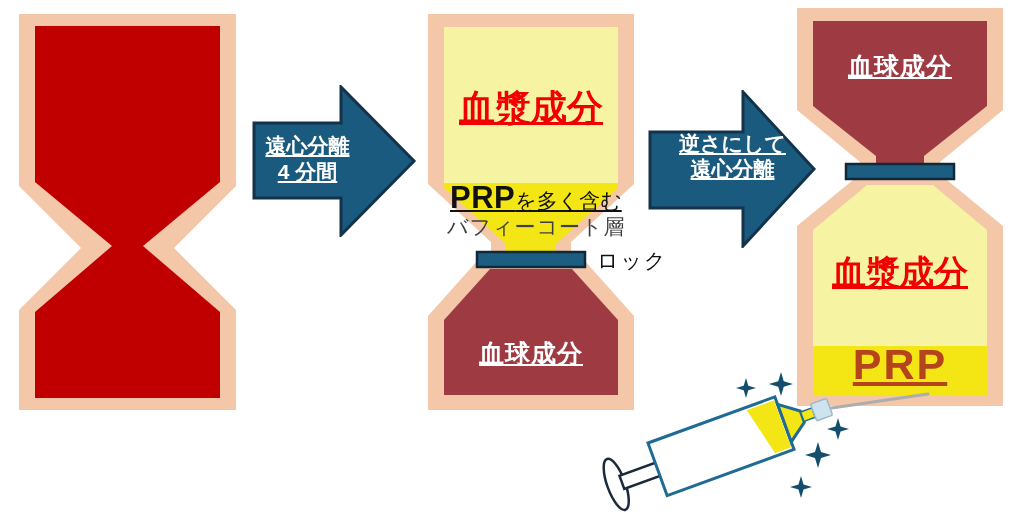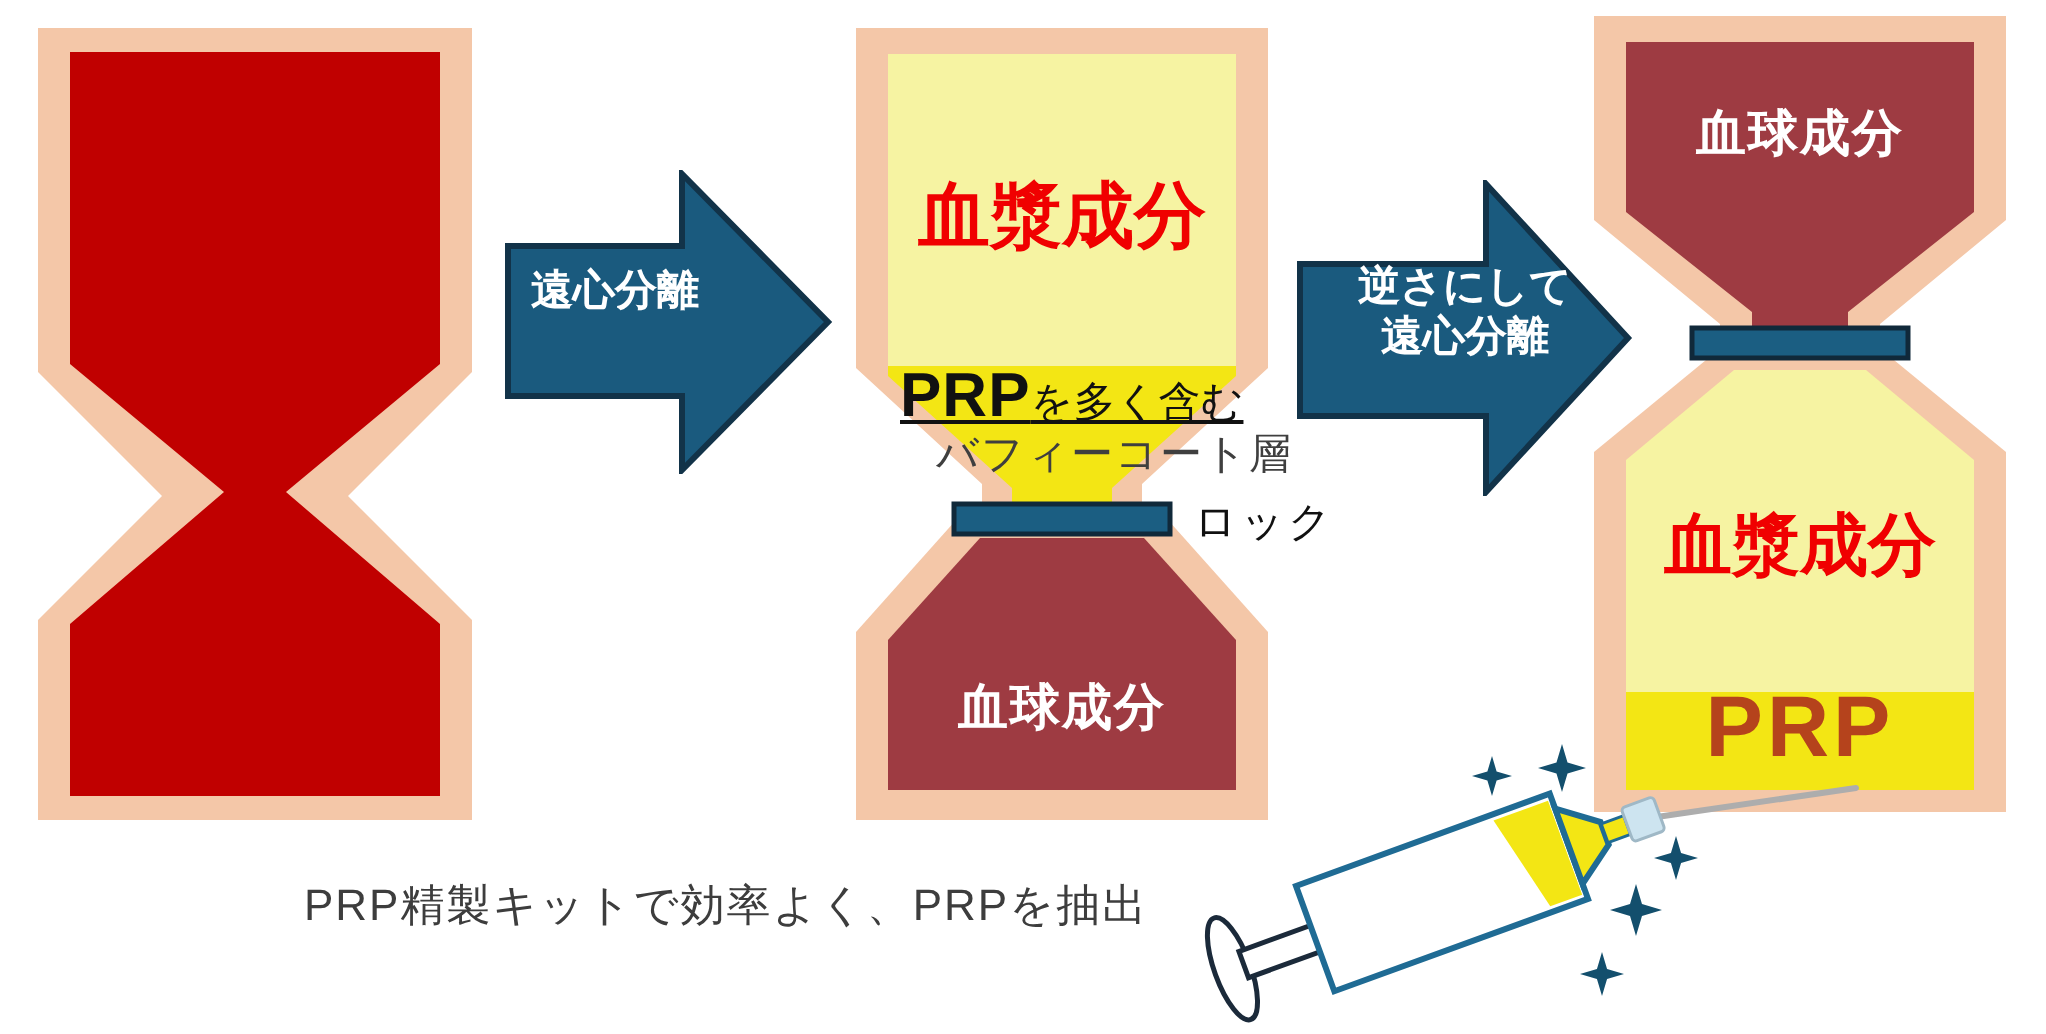--- a/index.html
+++ b/index.html
@@ -4,28 +4,28 @@
 <style>
   * { margin:0; padding:0; box-sizing:border-box; }
   html,body { background:#fff; }
   body { font-family:"Liberation Sans", sans-serif; }
   .canvas {
     position:relative; width:1023px; height:517px;
     background:#ffffff; overflow:hidden;
   }
   .abs { position:absolute; }
   .lbl { position:absolute; white-space:nowrap; }
-  .center { text-align:center; }
+  .center { text-align:center;text-decoration:underline; }
   .blood-label   { left:20px;  top:74px;  width:217px; font-size:40px; font-weight:bold; color:#ffffff; }
   .arrow1-text   { left:255px; top:133px; width:105px; font-size:21px; line-height:26px; font-weight:bold; color:#ffffff; }
   .arrow2-text   { left:670px; top:131px; width:125px; font-size:21px; line-height:25px; font-weight:bold; color:#ffffff; }
   .plasma-mid    { left:428px; top:84px;  width:206px; font-size:36px; font-weight:bold; color:#f00000; }
   .prp-rich      { left:450px; top:180px; font-size:21px; color:#111111;text-decoration:underline; }
   .prp-rich b    { font-size:31px; font-weight:bold; color:#111111; letter-spacing:0.5px; }
-  .buffy         { left:447px; top:213px; font-size:21px; color:#3f3f3f; letter-spacing:1px;margin-left:21px; }
+  .buffy         { left:447px; top:213px; font-size:21px; color:#3f3f3f; letter-spacing:1px; }
   .lock-lbl      { left:597px; top:247px; font-size:21px; font-weight:normal; color:#111111; letter-spacing:2px; }
   .cells-mid     { left:428px; top:337px; width:206px; font-size:25px; font-weight:bold; color:#ffffff; letter-spacing:1px; }
   .cells-right   { left:797px; top:50px;  width:206px; font-size:25px; font-weight:bold; color:#ffffff; letter-spacing:1px; }
   .plasma-right  { left:797px; top:250px; width:206px; font-size:34px; font-weight:bold; color:#f00000; }
   .prp-right     { left:797px; top:340px; width:206px; font-size:43px; font-weight:bold; color:#b5431c; letter-spacing:2px; }
   .caption       { left:152px; top:438px; font-size:22px; color:#3d3d3d; letter-spacing:1px; }
 </style>
 </head>
 <body>
 
@@ -34,20 +34,21 @@
   <svg class="abs" style="left:19px; top:14px;" width="217" height="396" viewBox="0 0 217 396">
     <polygon points="0,0 217,0 217,172 155,234 217,296 217,396 0,396 0,296 62,234 0,172" fill="#f4c7a8"></polygon>
     <polygon points="16,12 201,12 201,168 124,232 201,298 201,384 16,384 16,298 93,232 16,168" fill="#c00000"></polygon>
   </svg>
 
   <svg class="abs" style="left:252px; top:85px;" width="165" height="152" viewBox="0 0 165 152">
     <polygon points="2,38 89,38 89,2 162,76 89,150 89,113 2,113" fill="#1a5a7e" stroke="#123349" stroke-width="3"></polygon>
   </svg>
   <div class="lbl arrow1-text center">
     <div>遠心分離</div>
+    <div>4 分間</div>
   </div>
 
   <svg class="abs" style="left:428px; top:14px;" width="206" height="396" viewBox="0 0 206 396">
     <polygon points="0,0 206,0 206,170 143,228 143,243 63,243 63,228 0,170" fill="#f4c7a8"></polygon>
     <polygon points="50,246 156,246 206,302 206,396 0,396 0,302" fill="#f4c7a8"></polygon>
     <rect x="16" y="13" width="174" height="156" fill="#f6f3a2"></rect>
     <polygon points="16,169 190,169 190,174 128,230 128,246 78,246 78,230 16,174" fill="#f3e614"></polygon>
     <polygon points="62,255 144,255 190,306 190,381 16,381 16,306" fill="#9e3b42"></polygon>
     <rect x="49" y="238" width="108" height="15" fill="#1b5e82" stroke="#10293a" stroke-width="2.5"></rect>
   </svg>
@@ -99,15 +100,14 @@
 
     <g fill="#134f6d">
       <path transform="translate(151,28) scale(10)" d="M0,-1 L0.23,-0.23 L1,0 L0.23,0.23 L0,1 L-0.23,0.23 L-1,0 L-0.23,-0.23 Z"></path>
       <path transform="translate(186,24) scale(12)" d="M0,-1 L0.23,-0.23 L1,0 L0.23,0.23 L0,1 L-0.23,0.23 L-1,0 L-0.23,-0.23 Z"></path>
       <path transform="translate(243,69) scale(11)" d="M0,-1 L0.23,-0.23 L1,0 L0.23,0.23 L0,1 L-0.23,0.23 L-1,0 L-0.23,-0.23 Z"></path>
       <path transform="translate(223,95) scale(13)" d="M0,-1 L0.23,-0.23 L1,0 L0.23,0.23 L0,1 L-0.23,0.23 L-1,0 L-0.23,-0.23 Z"></path>
       <path transform="translate(206,127) scale(11)" d="M0,-1 L0.23,-0.23 L1,0 L0.23,0.23 L0,1 L-0.23,0.23 L-1,0 L-0.23,-0.23 Z"></path>
     </g>
   </svg>
 
-  <div class="lbl caption">PRP精製キットで効率よく、PRPを抽出</div>
 
 </div>
 
 </body></html>

